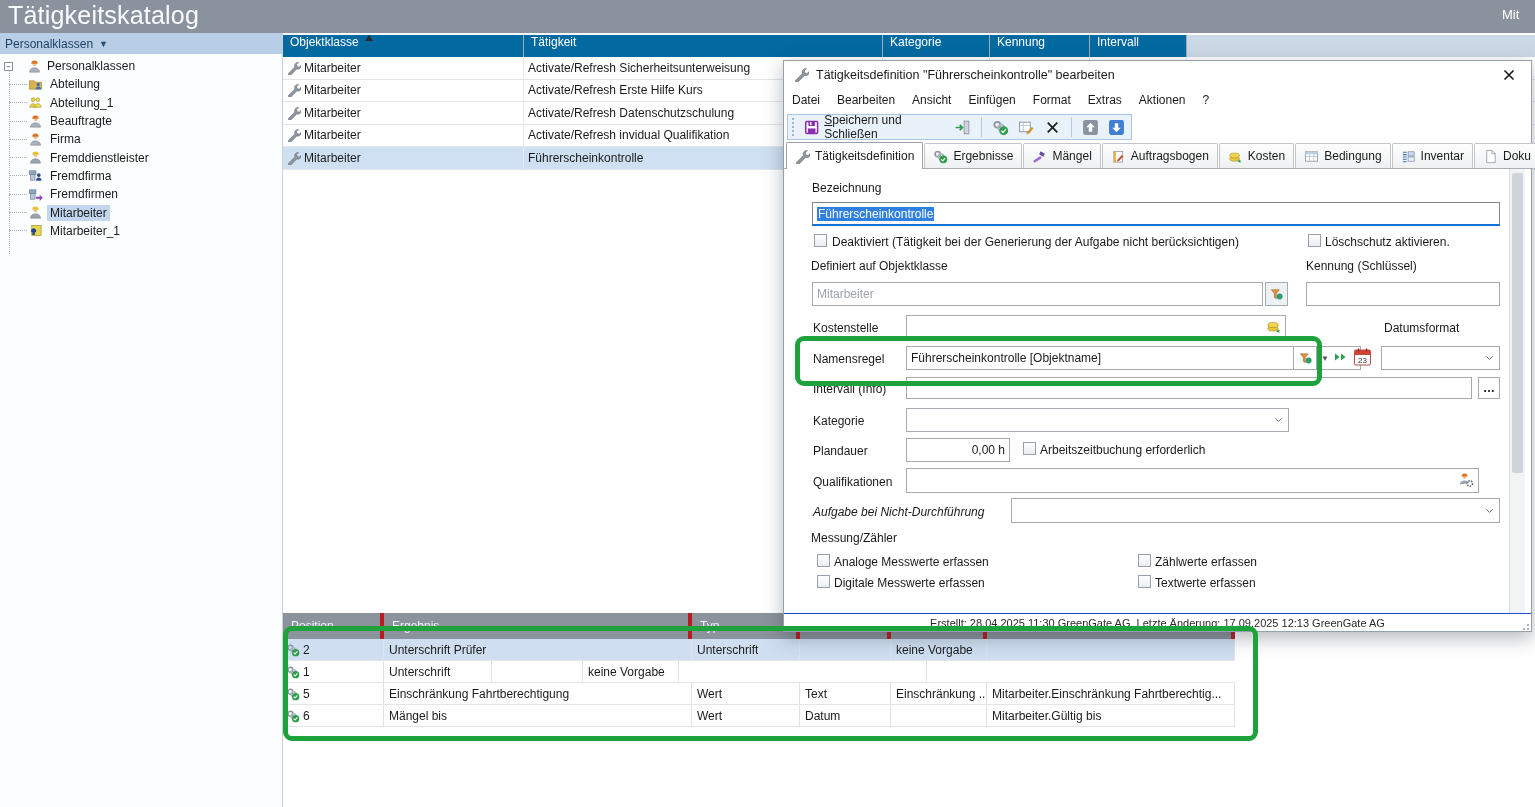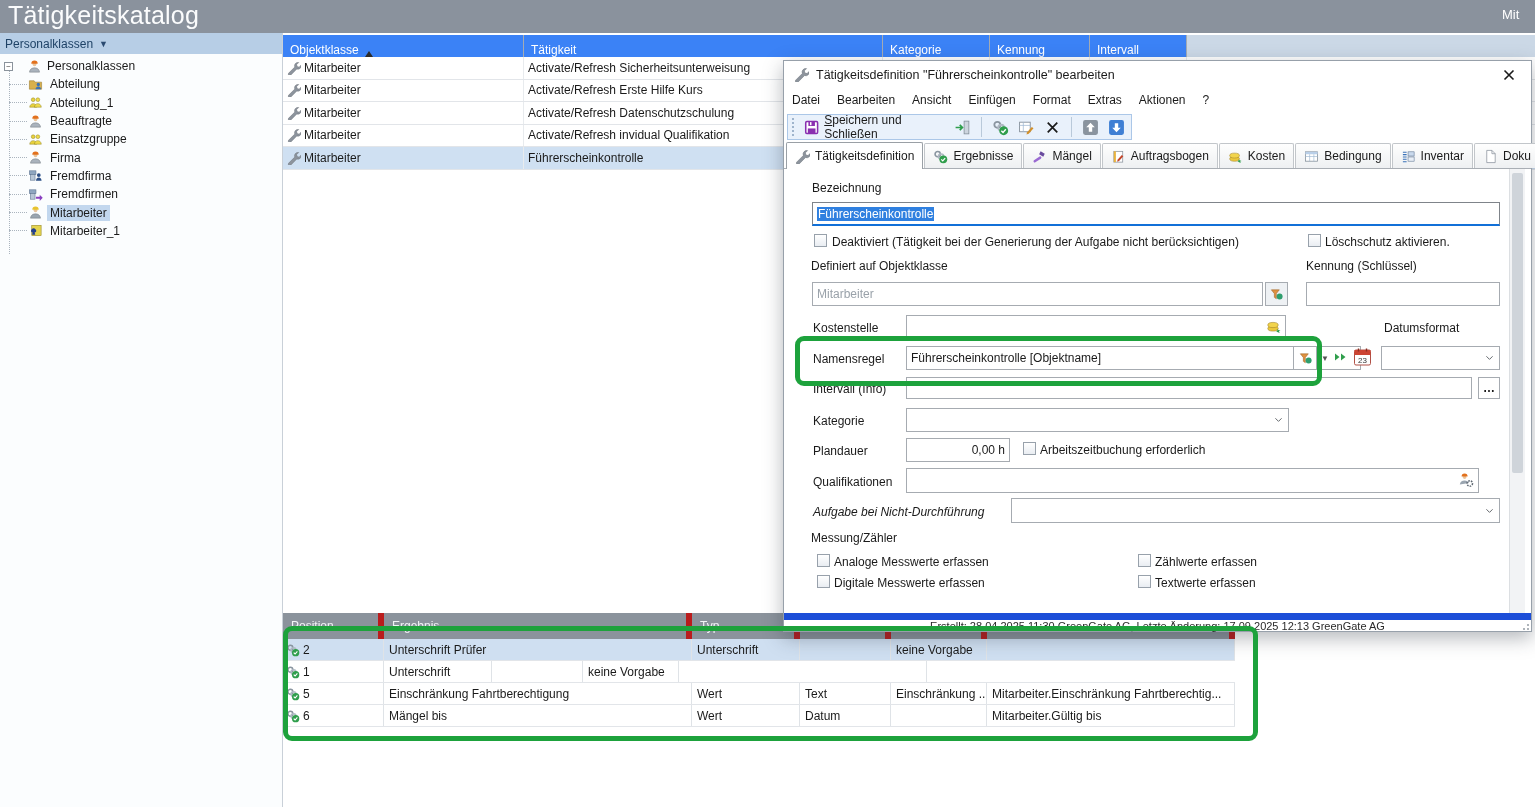--- a/index.html
+++ b/index.html
@@ -24,31 +24,31 @@
   .tree-vline { position:absolute; left:9px; border-left:1px dotted #aab4be; }
   .tree-item .icon { position:absolute; left:28px; width:15px; height:15px; }
   .tree-item.root .icon { left:27px; }
   .tree-item .label { position:absolute; left:47px; padding:1px 3px; }
   .tree-item.root .label { left:44px; }
   .tree-item.selected .label { background:#c2d7ee; }
   .icon svg { width:100%; height:100%; display:block; }
   
   .catalog { position:absolute; left:283px; top:35px; }
   .cat-header { display:flex; height:22px; }
-  .cat-header .hcell { background:#3b82f6; color:#fff; display:flex; align-items:flex-end; padding-left:7px; gap:6px; border-right:1px solid #a4abb3; }
+  .cat-header .hcell { background:#0369a1; color:#fff; display:flex; align-items:flex-start; padding-left:7px; gap:6px; border-right:1px solid #a4abb3; }
   .cat-header .hfill { background:#cbd8e6; width:348px; }
   .sort-asc { width:0; height:0; border-left:4px solid transparent; border-right:4px solid transparent; border-bottom:6px solid #2b2b2b; }
   .cat-row { display:flex; height:22.5px; background:#fff; border-bottom:1px solid #e2e5e9; }
   .cat-row.selected { background:#cfe0f2; }
   .cat-row .cell { display:flex; align-items:center; gap:3px; padding-left:4px; border-right:1px solid #e8ebee; overflow:hidden; white-space:nowrap; }
   .cat-row .cell .icon { width:14px; height:14px; flex:0 0 14px; }
   
   .results { position:absolute; left:283px; top:613px; }
   .res-header { display:flex; height:26px; }
-  .res-header .hcell { background:#8b939c; color:#f2f4f6; display:flex; align-items:center; padding-left:8px; border-right:6px solid #b91c1c; }
+  .res-header .hcell { background:#8b939c; color:#f2f4f6; display:flex; align-items:center; padding-left:8px; border-right:4px solid #b91c1c; }
   .res-row { display:flex; height:22px; background:#fff; border-bottom:1px solid #e2e5e9; }
   .res-row.selected { background:#cfdff1; }
   .res-row .cell { display:flex; align-items:center; gap:3px; padding-left:5px; border-right:1px solid #dfe3e7; overflow:hidden; white-space:nowrap; }
   .res-row .cell .icon { width:14px; height:14px; flex:0 0 14px; margin-left:-2px; }
   
   .dialog { position:absolute; left:783px; top:60px; width:749px; height:572px; background:#fff; border:1px solid #97a0aa; box-shadow:0 6px 18px rgba(40,50,60,.35); z-index:10; }
   .dlg-title { position:absolute; left:0; top:0; width:100%; height:27px; display:flex; align-items:center; padding-left:10px; gap:7px; background:#fff; }
   .dlg-title .icon { width:15px; height:15px; }
   .dlg-title .ttl { font-size:12.5px; }
   .dlg-close { position:absolute; right:14px; top:6px; width:16px; height:16px; cursor:pointer; }
@@ -74,21 +74,21 @@
   .finput.disabled { color:#9aa2aa; }
   .fcombo { position:absolute; border:1px solid #a6abb1; background:#fff; }
   .fcombo .chev { position:absolute; right:4px; top:50%; transform:translateY(-50%); width:11px; height:11px; }
   .fbtn { position:absolute; border:1px solid #a6abb1; background:#eef1f4; display:flex; align-items:center; justify-content:center; cursor:pointer; }
   .fbtn .icon { width:15px; height:15px; }
   .checkbox { position:absolute; width:13px; height:13px; border:1px solid #98a1ab; background:linear-gradient(#ffffff,#e9edf2); cursor:pointer; }
   .inline-icon { position:absolute; width:16px; height:16px; }
   .mini-caret { position:absolute; font-size:8px; color:#555; }
   .dlg-scroll { position:absolute; right:6px; top:108px; width:16px; height:444px; background:#f2f3f5; border-left:1px solid #dcdfe2; }
   .dlg-scroll .thumb { position:absolute; left:2px; top:4px; width:11px; height:300px; background:#cfd4da; border-radius:2px; }
-  .dlg-status { position:absolute; left:0; top:552px; width:100%; height:19px; border-top:7px solid #1d4ed8; display:flex; align-items:center; justify-content:center; font-size:11px; color:#2a2a2a; }
+  .dlg-status { position:absolute; left:0; top:552px; width:100%; height:19px; border-top:1px solid #1d4ed8; display:flex; align-items:center; justify-content:center; font-size:11px; color:#2a2a2a; }
   .size-grip { position:absolute; right:2px; bottom:2px; width:10px; height:10px; }
   .size-grip i { position:absolute; width:2px; height:2px; background:#aeb4ba; }
   
   .hl-box { position:absolute; border:5px solid #1da23c; border-radius:9px; z-index:20; pointer-events:none; }
 </style>
 </head>
 <body>
 
 <div class="stage">
 
@@ -145,38 +145,37 @@
               <path d="M4.6 5a3.4 3.4 0 0 1 6.8 0z" fill="#e2711d"></path>
               <path d="M2.6 14c.3-3 2.6-4.6 5.4-4.6s5.1 1.6 5.4 4.6z" fill="#aab3bd" stroke="#6f757c" stroke-width=".5"></path>
             </svg>
           </span>
           <span class="label">Beauftragte</span>
         </div>
         <div class="tree-item ">
           <span class="stub"></span>
           <span class="icon" style="">
             <svg viewBox="0 0 16 16">
-              <circle cx="5.5" cy="5" r="2" fill="#e8d23e" stroke="#8c7c1e" stroke-width=".5"></circle>
-              <path d="M1.8 13c.2-2.4 1.8-3.8 3.7-3.8S9 10.6 9.2 13z" fill="#e8d23e" stroke="#8c7c1e" stroke-width=".5"></path>
-              <circle cx="10.5" cy="5" r="2" fill="#f0dc4a" stroke="#8c7c1e" stroke-width=".5"></circle>
-              <path d="M6.8 13c.2-2.4 1.8-3.8 3.7-3.8s3.5 1.4 3.7 3.8z" fill="#f0dc4a" stroke="#8c7c1e" stroke-width=".5"></path>
-            </svg>
-          </span>
-          <span class="label">Einsatzgruppe</span>
-        </div>
-        <div class="tree-item ">
-          <span class="stub"></span>
-          <span class="icon" style="">
-            <svg viewBox="0 0 16 16">
               <circle cx="8" cy="5.6" r="2" fill="#e8c49c"></circle>
               <path d="M4.6 5a3.4 3.4 0 0 1 6.8 0z" fill="#e2711d"></path>
               <path d="M2.6 14c.3-3 2.6-4.6 5.4-4.6s5.1 1.6 5.4 4.6z" fill="#aab3bd" stroke="#6f757c" stroke-width=".5"></path>
             </svg>
           </span>
           <span class="label">Firma</span>
+        </div>
+        <div class="tree-item ">
+          <span class="stub"></span>
+          <span class="icon" style="">
+            <svg viewBox="0 0 16 16">
+              <circle cx="8" cy="5.6" r="2" fill="#e8c49c"></circle>
+              <path d="M4.6 5a3.4 3.4 0 0 1 6.8 0z" fill="#e8c32e"></path>
+              <path d="M2.6 14c.3-3 2.6-4.6 5.4-4.6s5.1 1.6 5.4 4.6z" fill="#9aa5b0" stroke="#6f757c" stroke-width=".5"></path>
+            </svg>
+          </span>
+          <span class="label">Fremddienstleister</span>
         </div>
         <div class="tree-item ">
           <span class="stub"></span>
           <span class="icon" style="">
             <svg viewBox="0 0 16 16">
               <rect x="1.5" y="3" width="7" height="4" fill="#8fa6c0" stroke="#5c7390" stroke-width=".6"></rect>
               <rect x="2.5" y="7" width="5" height="6" fill="#b8c6d6" stroke="#5c7390" stroke-width=".6"></rect>
               <circle cx="11.5" cy="7.5" r="2" fill="#2d4f86"></circle>
               <path d="M8.5 13.5c.2-2.2 1.5-3.4 3-3.4s2.8 1.2 3 3.4z" fill="#2d4f86"></path>
             </svg>

